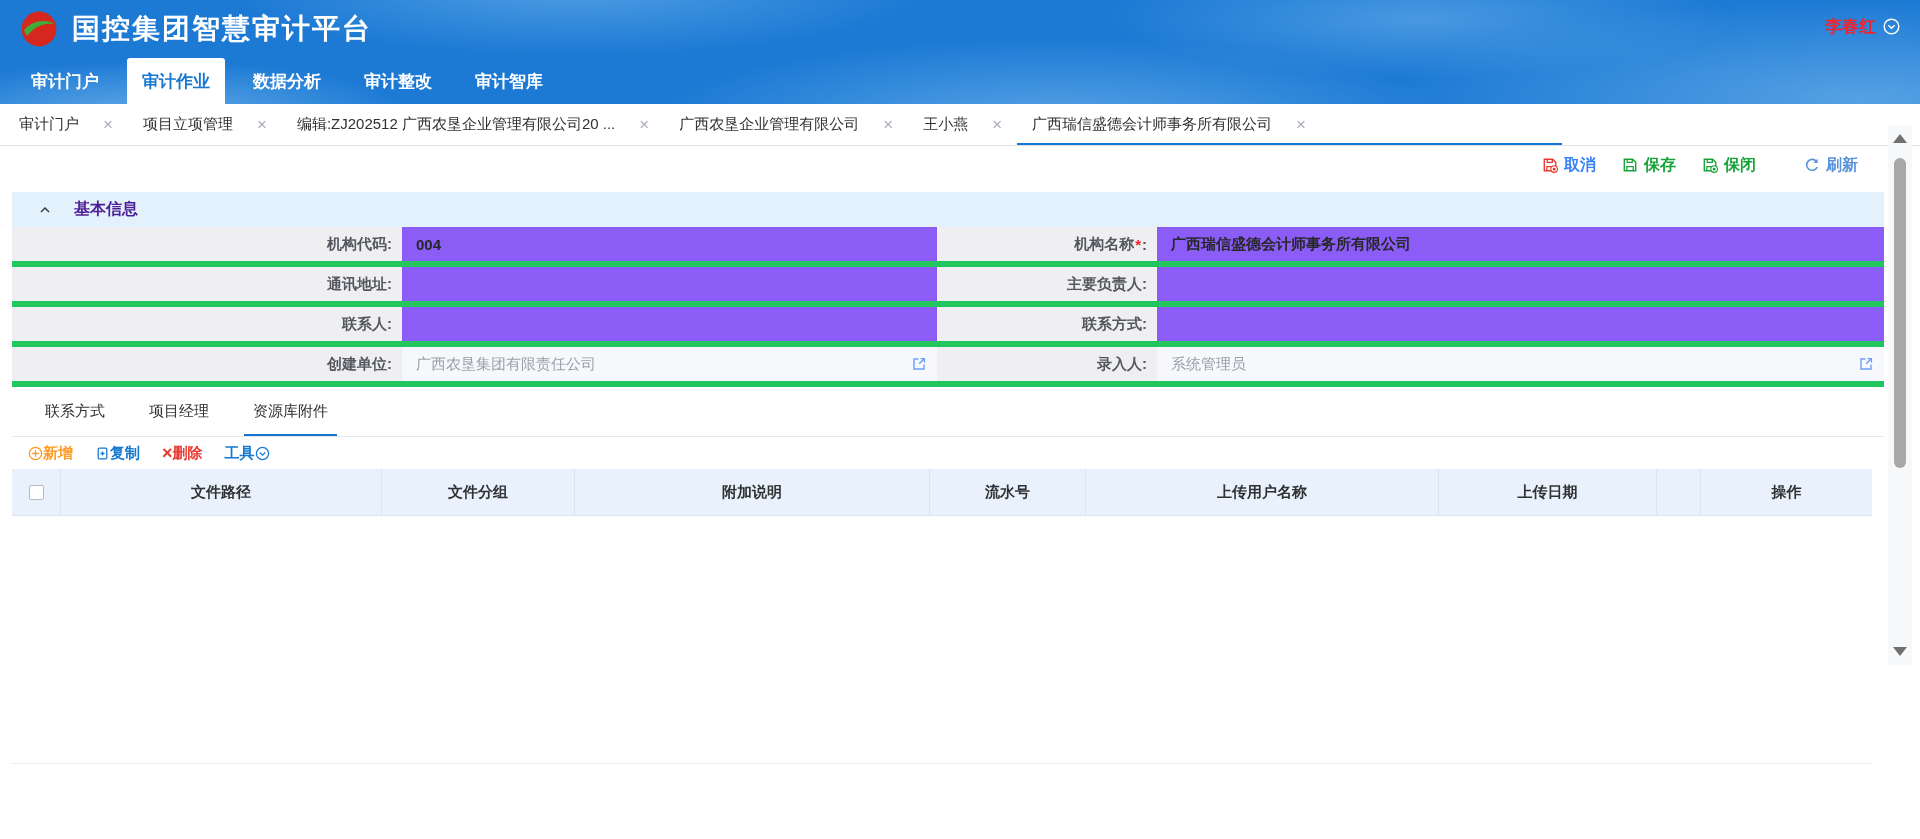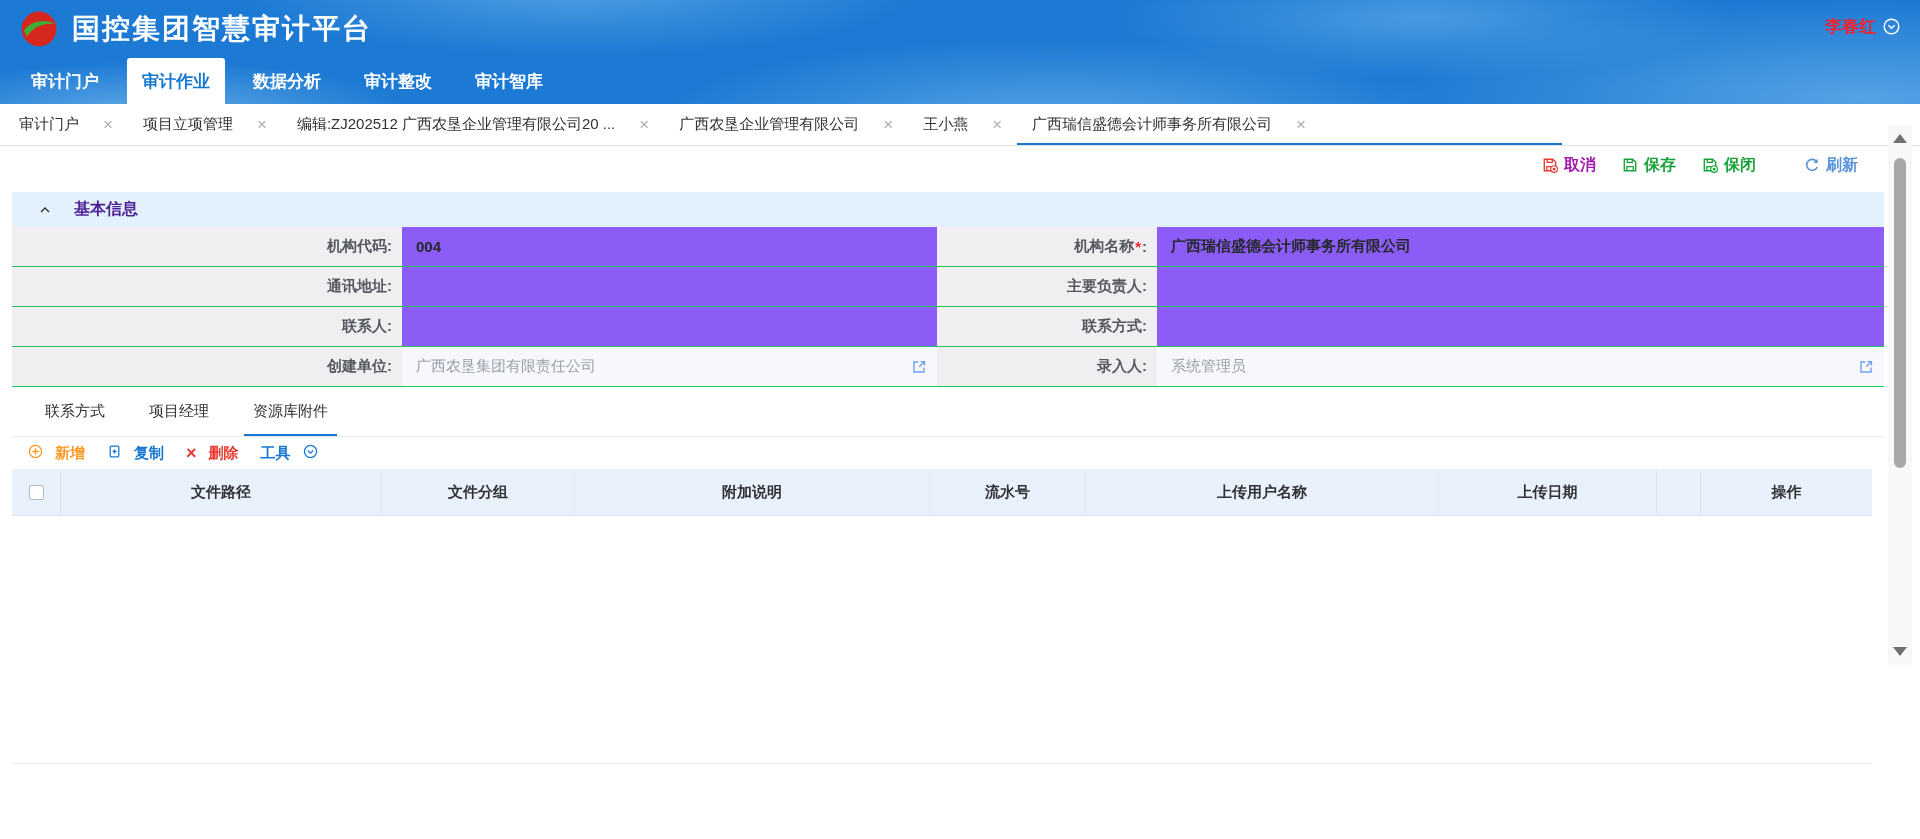--- a/index.html
+++ b/index.html
@@ -32,45 +32,45 @@
     display:flex; align-items:stretch; padding-left:4px; }
   .doc-tab{ display:flex; align-items:center; gap:24px; padding:0 15px;
     font-size:15px; color:#303133; cursor:pointer; white-space:nowrap; }
   .doc-tab .close{ color:#a9aeb8; font-size:17px; line-height:1; }
   .doc-tab.active{ box-shadow: inset 0 -2px 0 #1677d2; min-width:545px; }
 
   
   .page-toolbar{ height:38px; background:#fff; display:flex; align-items:center;
     justify-content:flex-end; gap:26px; padding-right:62px; }
   .tbtn{ display:flex; align-items:center; gap:6px; font-size:16px; font-weight:bold; cursor:pointer; }
-  .tbtn.red{ color:#a21caf;justify-content:space-between; } .tbtn.green{ color:#17a337; } .tbtn.blue{ color:#5a93dd; margin-left:22px; }
+  .tbtn.red{ color:#3b82f6;justify-content:space-between; } .tbtn.green{ color:#17a337; } .tbtn.blue{ color:#5a93dd; margin-left:22px; }
 
   
   .main{ margin:8px 36px 0 12px; }
   .section-header{ height:35px; background:#e2f1fb; display:flex; align-items:center;
     gap:22px; padding-left:26px; cursor:pointer; }
   .section-header .stitle{ font-size:16px; font-weight:bold; color:#4c1d95; }
 
   .form-grid{ display:grid; grid-template-columns:390px 535px 220px 1fr; }
-  .fcell{ height:40px; display:flex; align-items:center; border-bottom:1px solid #22c55e; }
+  .fcell{ height:40px; display:flex; align-items:center; border-bottom:6px solid #22c55e; }
   .flabel{ background:#efeff1; justify-content:flex-end; padding-right:10px;
     font-size:15px; font-weight:bold; color:#54585e; white-space:nowrap; }
   .flabel .star{ color:#f5222d; margin:0 1px; }
   .fvalue{ background:#8b5cf6; padding-left:14px; font-size:15px; color:#26282b; cursor:text; }
   .fvalue.strong{ font-weight:bold; }
   .fvalue.readonly{ background:#f6f8fb; color:#9b9fa8; cursor:default;
     justify-content:space-between; padding-right:10px; font-weight:normal;font-family:Liberation Mono, monospace; }
 
   .sub-tabs{ height:50px; border-bottom:1px solid #e4e7ed; display:flex; align-items:stretch;
     gap:26px; padding-left:24px; }
   .sub-tab{ display:flex; align-items:center; padding:16px 9px; font-size:15px; color:#303133; cursor:pointer; }
   .sub-tab.active{ box-shadow: inset 0 -2px 0 #1677d2; }
 
   .list-toolbar{ height:32px; display:flex; align-items:center; gap:22px; padding-left:16px; }
-  .lt-item{ display:flex; align-items:flex-start; gap:12px; font-size:15px; font-weight:bold; cursor:pointer; }
+  .lt-item{ display:flex; align-items:center; gap:0; font-size:15px; font-weight:bold; cursor:pointer; }
   .lt-item.orange{ color:#ff9a26; } .lt-item.blue{ color:#1778d2; } .lt-item.red{ color:#e83a30; }
   .lt-item .xmark{ color:#e83a30; font-size:18px; font-weight:bold; line-height:1; }
 
   .table-head{ display:grid; grid-template-columns:49px 321px 193px 355px 156px 353px 218px 44px 1fr;
     height:47px; background:#e9f2fc; border-bottom:1px solid #d9e6f2; margin-right:12px; }
   .th{ display:flex; align-items:center; justify-content:center; font-size:15px; font-weight:bold;
     color:#303133; border-right:1px solid #d9e6f2; }
   .th:last-child{ border-right:none; }
   .checkbox{ width:15px; height:15px; border:1px solid #b6bac0; border-radius:2px; background:#fff; cursor:pointer; }
   .table-body{ height:248px; background:#fff; border-bottom:1px solid #ececec; margin-right:12px; }

